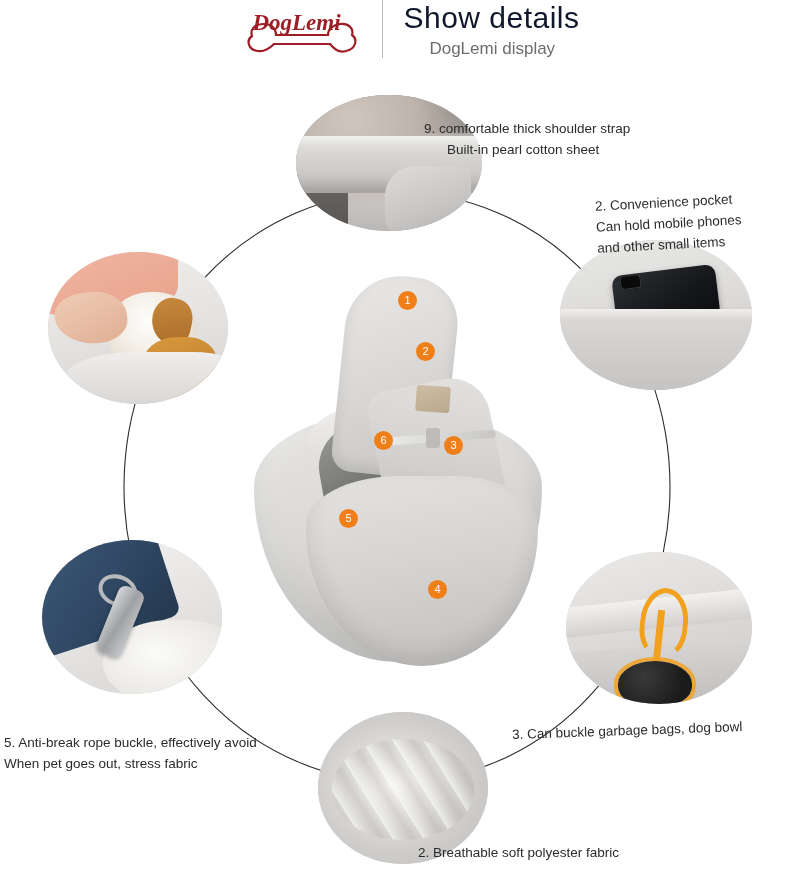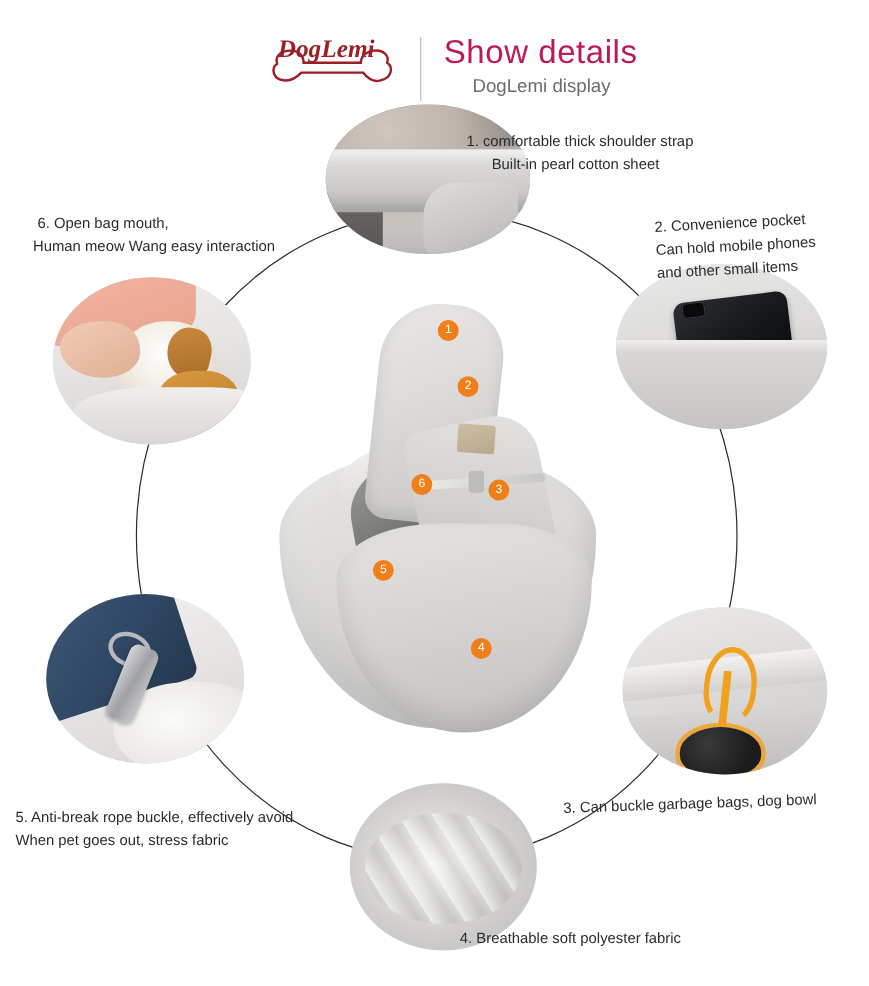--- a/index.html
+++ b/index.html
@@ -15,21 +15,21 @@
     width: 790px; height: 896px;
     background: #ffffff;
   }
 
   
   .header {
     position: absolute;
     left: 0; top: 0;
     width: 790px; height: 92px;
     display: flex;
-    align-items: flex-end;
+    align-items: flex-start;
     justify-content: center;
     padding-left: 22px;
   }
   .brand {
     position: relative;
     width: 140px; height: 70px;
     margin-right: 6px;
     display: flex;
     align-items: center;
     justify-content: center;
@@ -56,21 +56,21 @@
     background: #b9b9b9;
     margin: 0 20px 0 4px;
   }
   .titles {
     display: flex;
     flex-direction: column;
     justify-content: center;
   }
   .title-main {
     font-size: 30px;
-    color: #be185d;
+    color: #0f172a;
     line-height: 36px;
     font-weight: normal;
     letter-spacing: 0.5px;
   }
   .title-sub {
     font-size: 17px;
     color: #6d6d6d;
     line-height: 26px;
     margin-left: 26px;
     font-weight: normal;
@@ -355,21 +355,21 @@
     line-height: 21px;
     white-space: nowrap;
   }
   .caption .l { display: block; }
 
   #cap-1 { left: 424px; top: 118px; }
   #cap-1 .l2 { margin-left: 23px; }
   #cap-2 { left: 596px; top: 192px; transform: rotate(-3deg); }
   #cap-3 { left: 512px; top: 720px; transform: rotate(-2deg); }
   #cap-4 { left: 418px; top: 842px; }
-  #cap-5 { left: 14px; top: 732px; }
+  #cap-5 { left: 4px; top: 732px; }
   #cap-6 { left: 34px; top: 192px; }
   #cap-6 .l2 { margin-left: -4px; }
 </style>
 </head>
 <body>
 
 <div id="page">
 
   <div class="header">
     <div class="brand">
@@ -461,41 +461,37 @@
   </div>
 
   <div class="marker" style="left:398px; top:291px;">1</div>
   <div class="marker" style="left:416px; top:342px;">2</div>
   <div class="marker" style="left:444px; top:436px;">3</div>
   <div class="marker" style="left:428px; top:580px;">4</div>
   <div class="marker" style="left:339px; top:509px;">5</div>
   <div class="marker" style="left:374px; top:431px;">6</div>
 
   <div class="caption" id="cap-1">
-    <span class="l">1. comfortable thick shoulder strap</span>
+    <span class="l">9. comfortable thick shoulder strap</span>
     <span class="l l2">Built-in pearl cotton sheet</span>
   </div>
 
   <div class="caption" id="cap-2">
     <span class="l">2. Convenience pocket</span>
     <span class="l">Can hold mobile phones</span>
     <span class="l">and other small items</span>
   </div>
 
   <div class="caption" id="cap-3">
     <span class="l">3. Can buckle garbage bags, dog bowl</span>
   </div>
 
   <div class="caption" id="cap-4">
-    <span class="l">4. Breathable soft polyester fabric</span>
+    <span class="l">2. Breathable soft polyester fabric</span>
   </div>
 
   <div class="caption" id="cap-5">
     <span class="l">5. Anti-break rope buckle, effectively avoid</span>
     <span class="l">When pet goes out, stress fabric</span>
   </div>
 
-  <div class="caption" id="cap-6">
-    <span class="l">6. Open bag mouth,</span>
-    <span class="l l2">Human meow Wang easy interaction</span>
-  </div>
 
 </div>
 
 </body></html>

